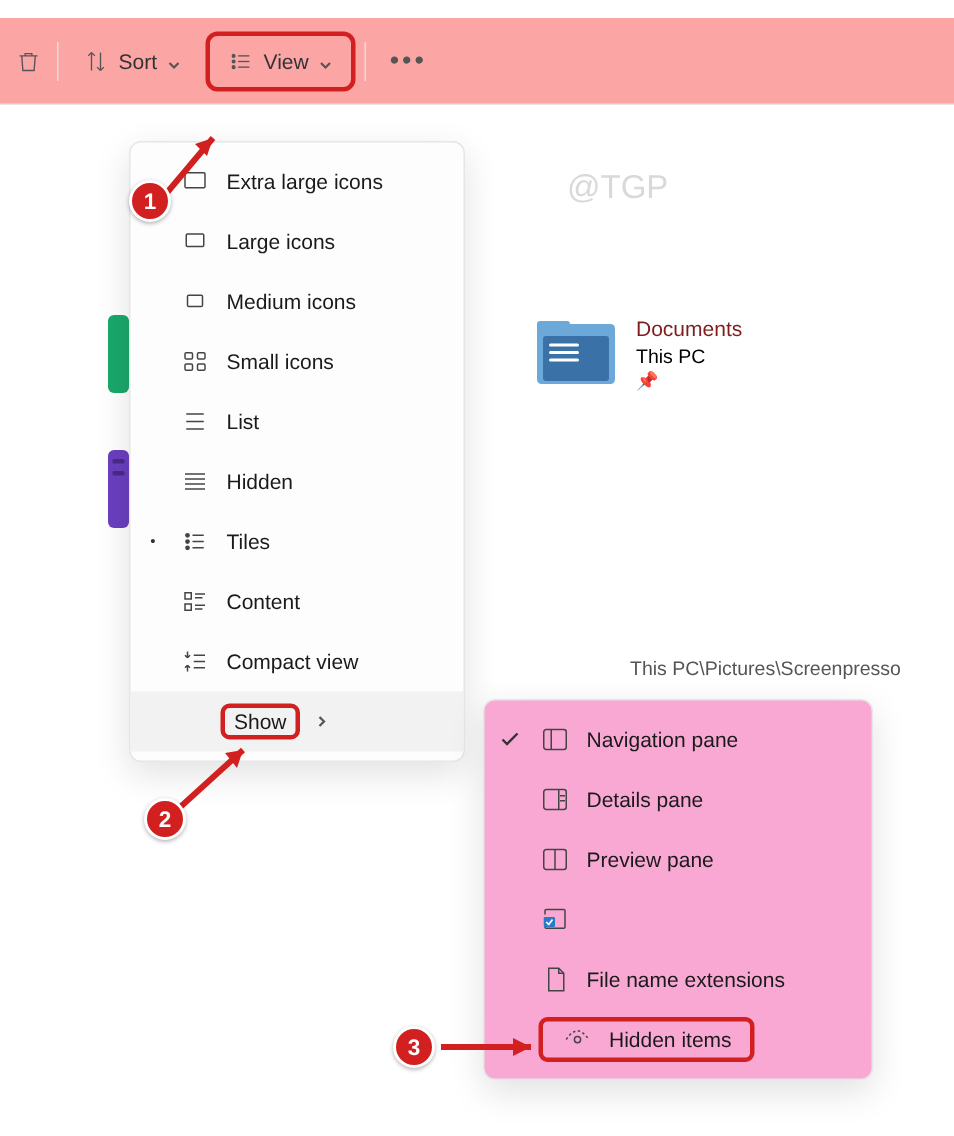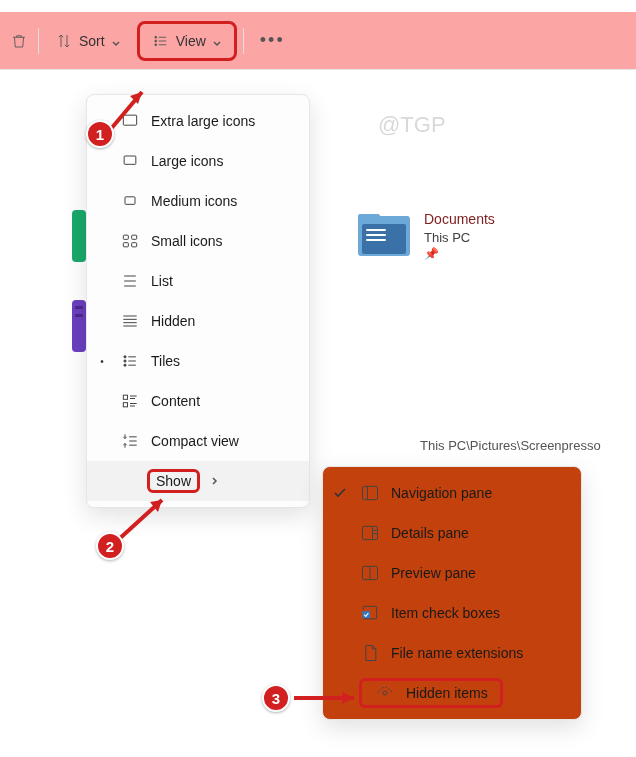--- a/index.html
+++ b/index.html
@@ -73,21 +73,21 @@
     border-radius: 6px;
     padding: 1px 6px;
     margin-left:-4px;
   }
 
   .submenu {
     position: absolute;
     left: 322px;
     top: 466px;
     width: 260px;
-    background: #c2410c;
+    background: #f9a8d4;
     border: 1px solid #e6e6e6;
     border-radius: 8px;
     box-shadow: 0 8px 24px rgba(0,0,0,0.12);
     padding: 6px 0;
   }
   .sub-item {
     display: flex;
     align-items: center;
     height: 40px;
     padding: 0 12px 0 8px;
@@ -132,21 +132,21 @@
   .folder-front {
     position:absolute; left:4px; top:10px; width:44px; height:30px;
     background:#3a72a8; border-radius:2px;
   }
   .folder-lines {
     position:absolute; left:8px; top:15px; width:20px;
   }
   .folder-lines div { height:2px; background:#fff; margin-bottom:3px; border-radius:1px; }
   .file-meta { display:flex; flex-direction:column; line-height:1.35; }
   .file-name { color:#7f1d1d; font-size:14px; }
-  .file-sub { color:#404040; font-size:13px; }
+  .file-sub { color:#000000; font-size:13px; }
   .pin { color:#888; font-size:12px; }
 
   .edge-tile {
     position:absolute;
     width:14px; height:52px;
     border-radius:4px;
   }
   .tile-green { background:#1aa86b; left:72px; top:210px; }
   .tile-purple { background:#6b3fbf; left:72px; top:300px; }
   .tile-purple::before, .tile-purple::after {
@@ -397,21 +397,20 @@
   </div>
   <div class="sub-item">
     <span class="sub-check"></span>
     <span class="sub-icon">
         <svg viewBox="0 0 24 24">
           <path d="M4 8V5a1 1 0 011-1h14a1 1 0 011 1v13a1 1 0 01-1 1H5a1 1 0 01-1-1v-3"></path>
           <rect x="3" y="10" width="9" height="8" rx="1" fill="#2a7ac7" stroke="none"></rect>
           <path d="M5 14l2 2 3-4" stroke="#fff" stroke-width="1.4"></path>
         </svg>
       </span>
-    <span class="sub-label">Item check boxes</span>
   </div>
   <div class="sub-item">
     <span class="sub-check"></span>
     <span class="sub-icon">
         <svg viewBox="0 0 24 24">
           <path d="M7 3h8l4 4v14H7z"></path>
           <path d="M15 3v4h4"></path>
         </svg>
       </span>
     <span class="sub-label">File name extensions</span>

